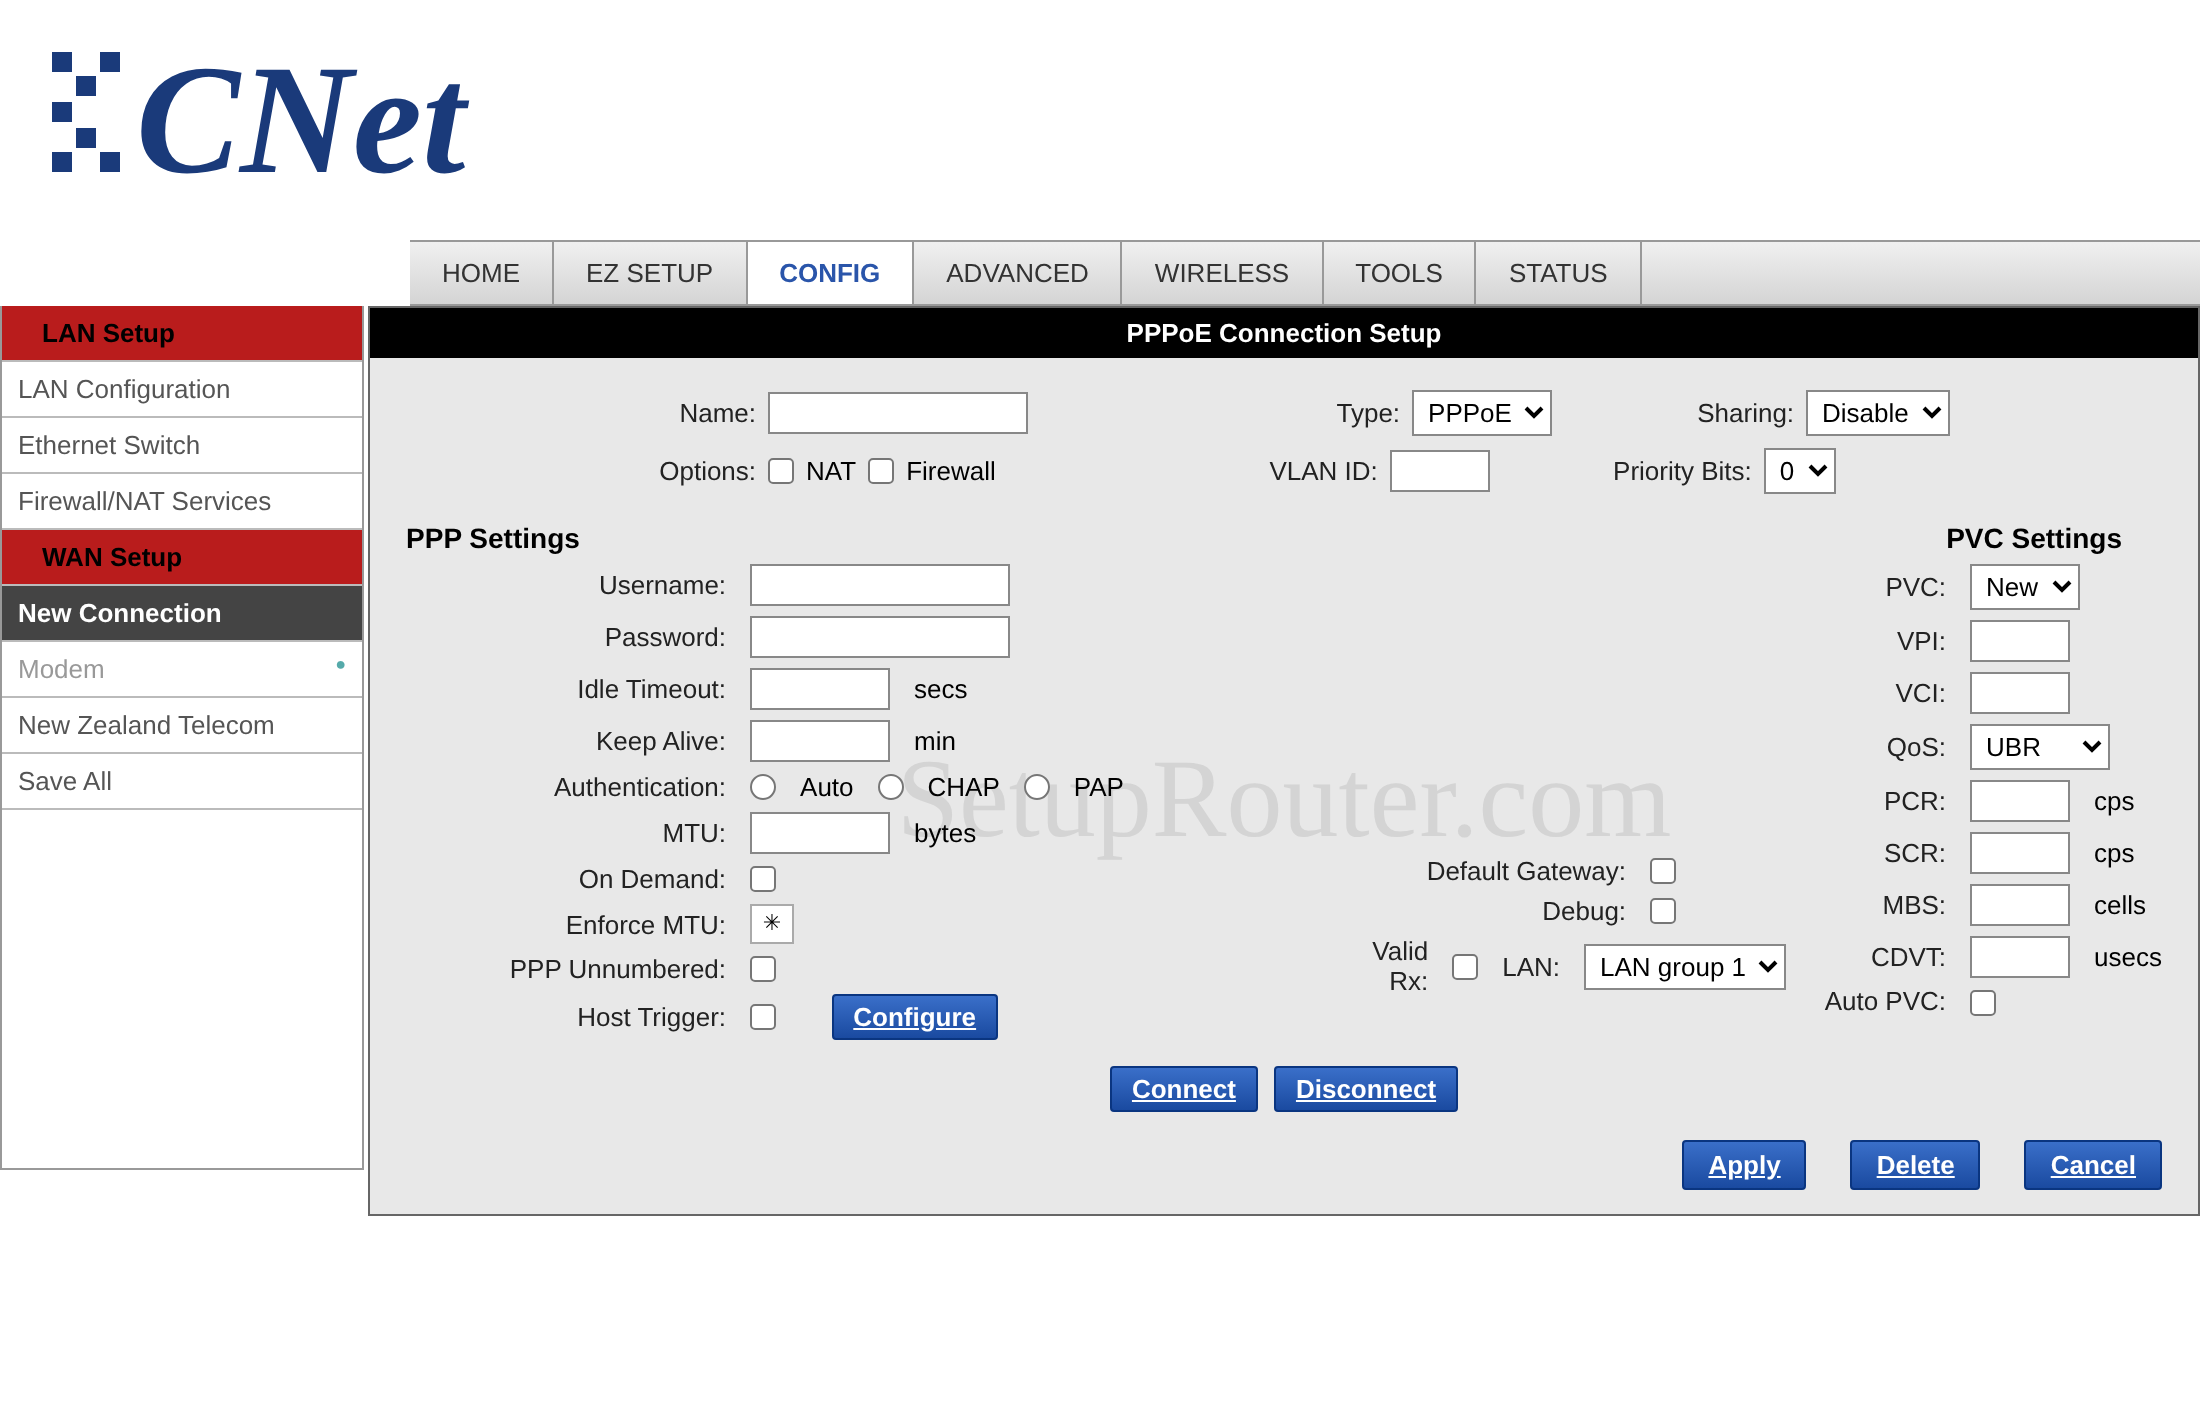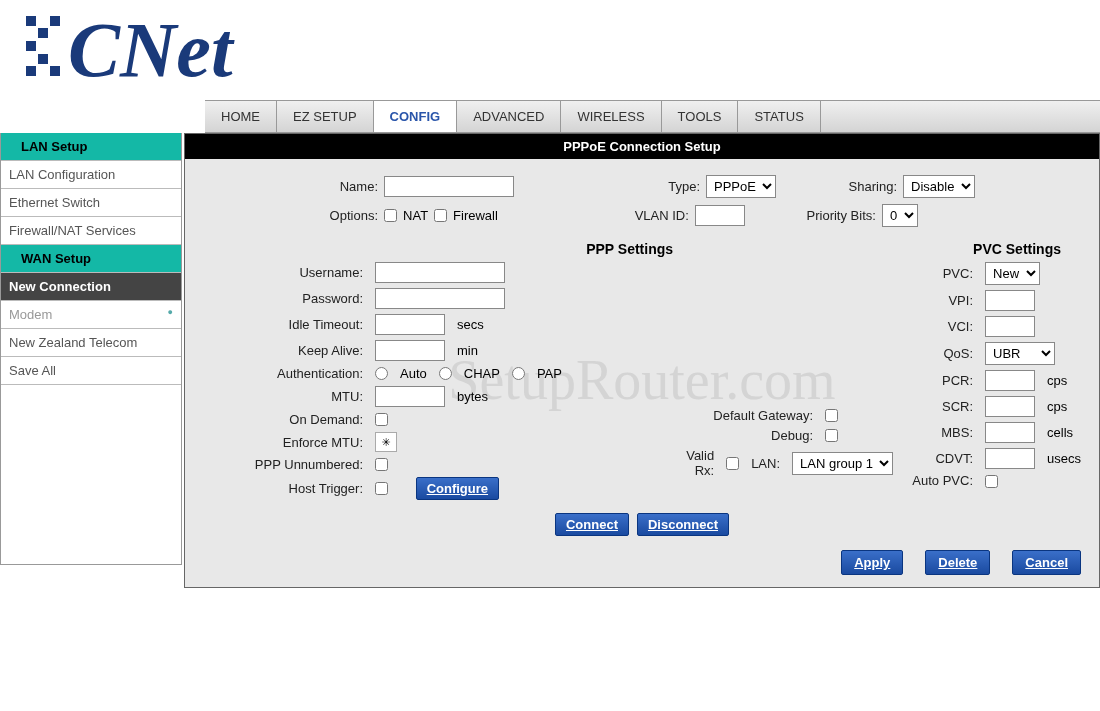--- a/index.html
+++ b/index.html
@@ -1,39 +1,39 @@
 <!DOCTYPE html>
 <html><head>
 <meta charset="utf-8">
 <style>
 * { box-sizing: border-box; margin: 0; padding: 0; }
 body { font-family: Verdana, Arial, sans-serif; font-size: 13px; background: #fff; width: 1100px; }
-.logo { padding: 6px 20px; }
+.logo { padding: 16px 20px; }
 .logo svg { width: 340px; height: 85px; }
 .nav { background: linear-gradient(#f0f0f0, #d4d4d4); border-top: 1px solid #999; border-bottom: 1px solid #999; display: flex; margin-left: 205px; }
 .nav-item { padding: 8px 16px; border-right: 1px solid #999; cursor: pointer; color: #333; font-size: 13px; }
 .nav-item.active { background: #fff; color: #2a55aa; font-weight: bold; }
 .layout { display: flex; align-items: flex-start; }
 .sidebar { width: 200px; border: 1px solid #999; border-top: none; background: #fff; }
-.sidebar-hdr { background: #14b8a6; padding: 6px 20px; font-weight: bold; font-size: 13px; }
+.sidebar-hdr { background: #b91c1c; padding: 6px 20px; font-weight: bold; font-size: 13px; }
 .sidebar-item { padding: 6px 8px; border-top: 1px solid #bbb; cursor: pointer; color: #555; font-size: 13px; }
 .sidebar-item.active { background: #444; color: #fff; font-weight: bold; }
 .sidebar-item.sel { color: #999; }
 .sidebar-item .dot { float: right; color: #5aa; font-size: 9px; }
 .sidebar-spacer { min-height: 180px; border-top: 1px solid #bbb; }
 .main { flex: 1; border: 1px solid #666; background: #e8e8e8; margin-left: 2px; position: relative; }
 .titlebar { background: #000; color: #fff; text-align: center; padding: 5px; font-weight: bold; font-size: 13px; }
 .form-area { padding: 10px 18px 6px 18px; position: relative; }
 .row1 { display: flex; align-items: center; margin: 6px 0; gap: 6px; }
 .lbl { text-align: right; font-size: 13px; color: #222; }
 select, input[type=text] { border: 1px solid #888; background: #fff; font-size: 13px; padding: 2px 3px; }
 input[type=text].w1 { width: 130px; }
 input[type=text].w2 { width: 70px; }
 input[type=text].w3 { width: 50px; }
-.sec-hdr { font-weight: bold; text-align: right; font-size: 14px; margin: 8px 0 4px; }
+.sec-hdr { font-weight: bold; text-align: left; font-size: 14px; margin: 8px 0 4px; }
 .cols { display: flex; }
 .leftcol { width: 470px; }
 .midcol { width: 220px; }
 .rightcol { flex: 1; }
 .frow { display: flex; align-items: center; margin: 5px 0; gap: 12px; }
 .btn { background: linear-gradient(#3a6fc9, #1a4aa0); color: #fff; border: 1px solid #0a3580; padding: 4px 12px; font-size: 13px; font-weight: bold; cursor: pointer; border-radius: 2px; text-decoration: underline; }
 .btn-sm { padding: 3px 10px; }
 .btn-row { display: flex; justify-content: flex-end; gap: 22px; padding: 8px 18px 12px; }
 .conn-row { display:flex; justify-content:center; gap:8px; margin-top:8px; }
 .watermark { position: absolute; left: 50%; top: 50%; transform: translate(-50%, -20%); font-size: 56px; color: rgba(140,140,140,0.22); pointer-events: none; font-family: Georgia, serif; white-space: nowrap; z-index:0; }

